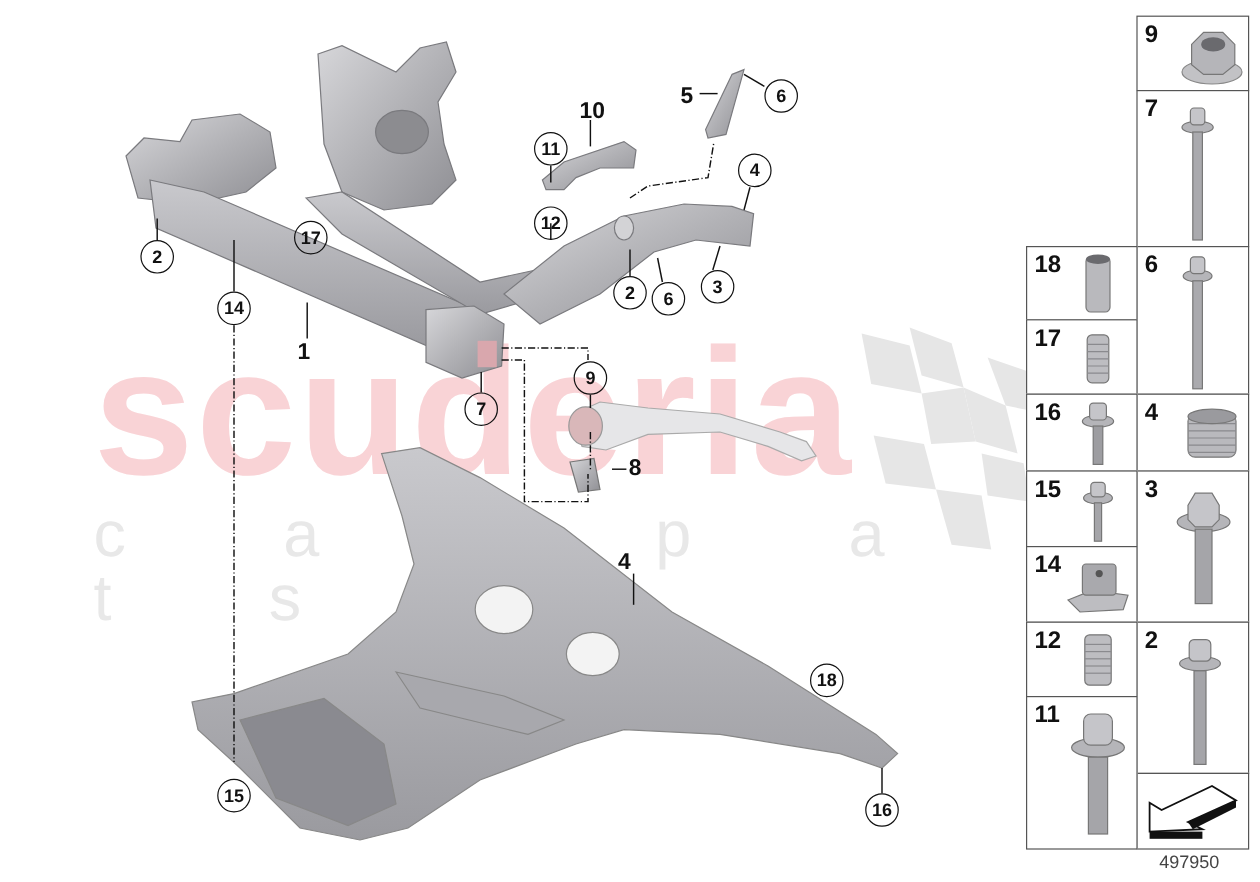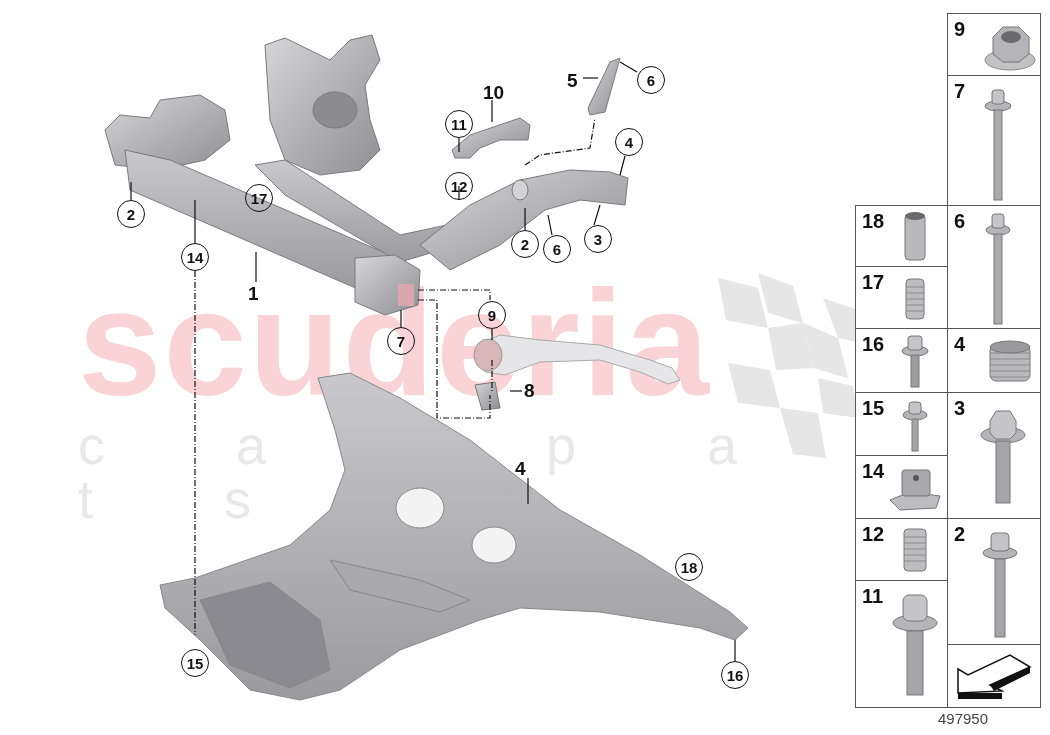--- a/index.html
+++ b/index.html
@@ -7,21 +7,21 @@
   .wm-main{position:absolute;left:78px;top:268px;font-family:"Liberation Sans",sans-serif;font-weight:700;font-size:150px;letter-spacing:2px;color:#f9d3d6;line-height:1;z-index:1;}
   .wm-sub{position:absolute;left:78px;top:418px;font-family:"Liberation Sans",sans-serif;font-size:54px;color:#e8e8e8;line-height:1;letter-spacing:58px;z-index:1;}
   .flag{position:absolute;left:708px;top:268px;width:160px;height:200px;z-index:0;}
   .diagram{position:absolute;left:0;top:0;width:850px;height:735px;z-index:2;}
   .callout{position:absolute;width:28px;height:28px;border:1.6px solid #111;border-radius:50%;background:transparent;display:flex;align-items:center;justify-content:center;font-size:15px;font-weight:700;color:#111;box-sizing:border-box;z-index:3;}
   .label-plain{position:absolute;font-size:19px;font-weight:700;color:#111;z-index:3;}
   .panels{position:absolute;left:855px;top:13px;width:186px;height:695px;z-index:3;}
   .cell{position:absolute;border:1px solid #555;box-sizing:border-box;background:#fff;}
   .cell .num{position:absolute;left:6px;top:4px;font-size:20px;font-weight:700;color:#111;}
   .cell svg{position:absolute;}
-  .ref{position:absolute;left:938px;top:710px;font-size:15px;color:#444;z-index:3;}
+  .ref{position:absolute;left:966px;top:710px;font-size:15px;color:#444;z-index:3;}
 </style>
 </head>
 <body>
 
 <svg class="flag" viewBox="0 0 160 200">
   <g fill="#e6e6e6">
     <polygon points="10,10 50,20 60,60 18,52"></polygon>
     <polygon points="50,5 85,18 95,55 60,45"></polygon>
     <polygon points="60,60 95,55 105,100 68,102"></polygon>
     <polygon points="95,55 130,70 140,110 105,100"></polygon>

